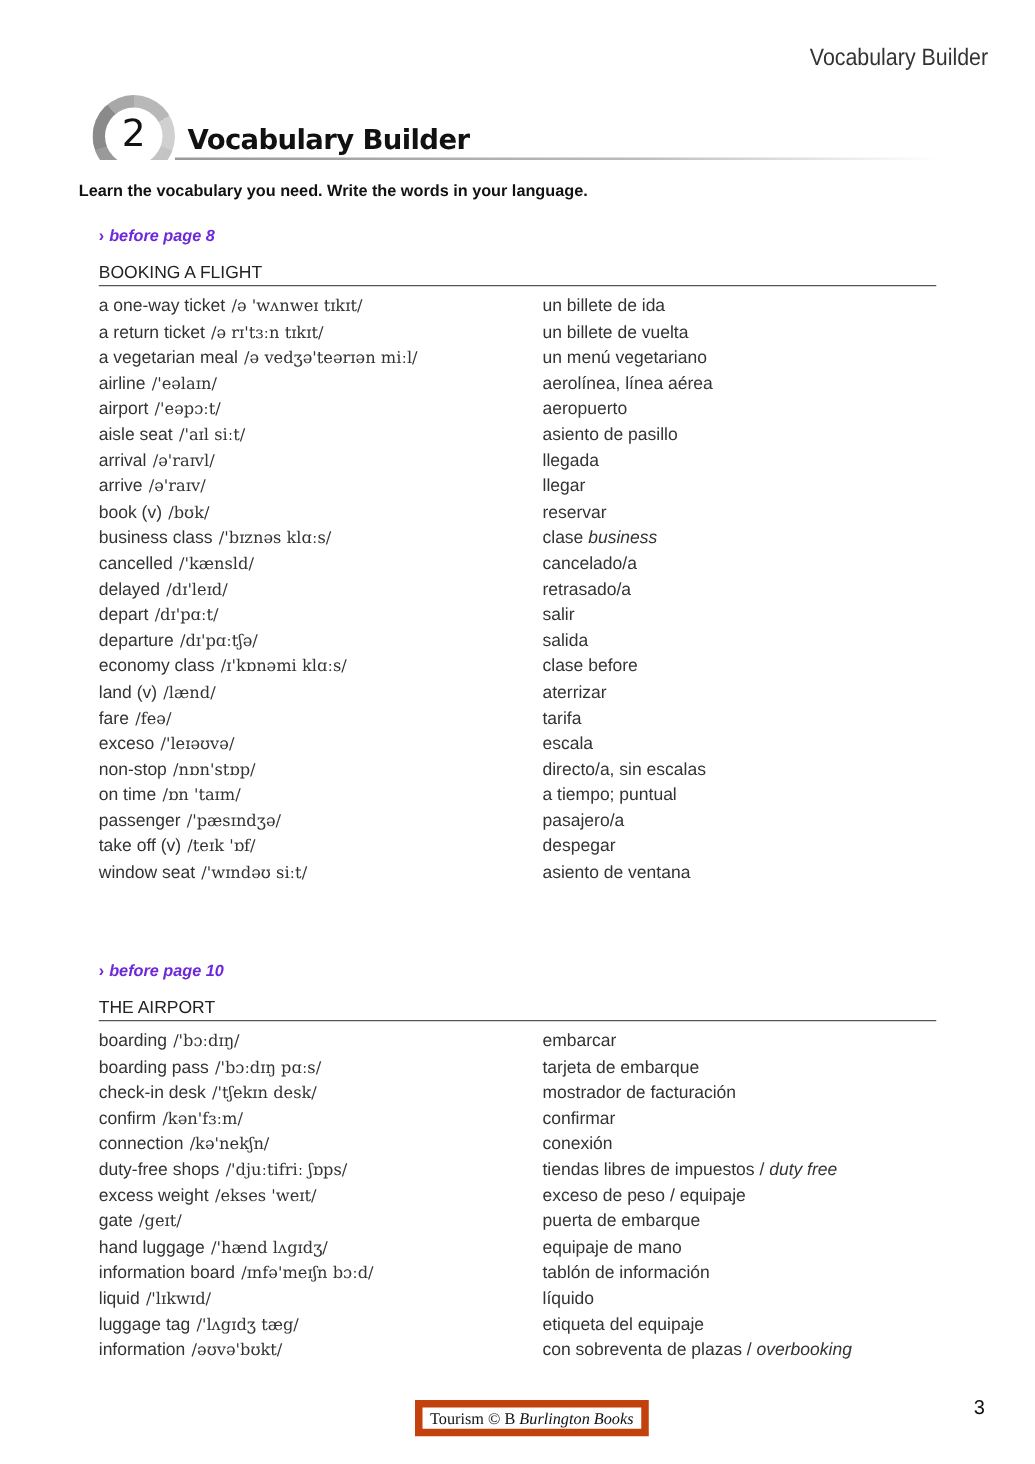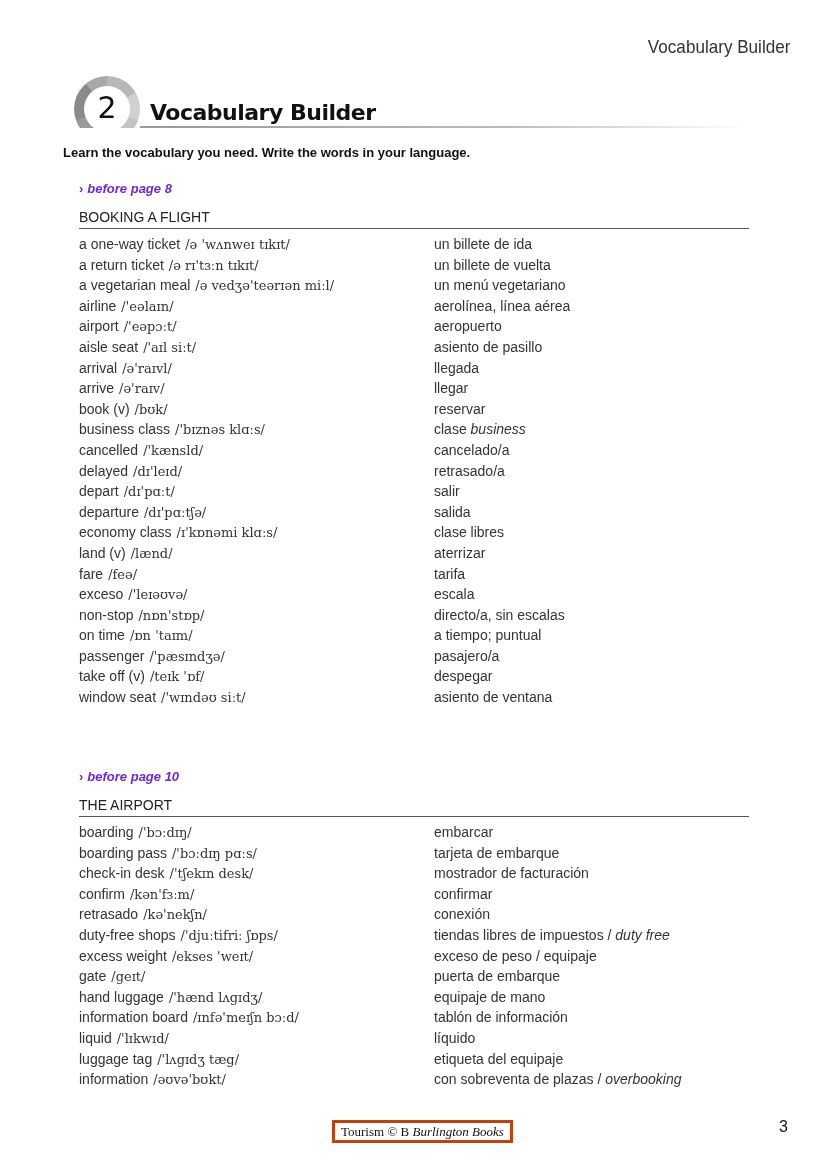--- a/index.html
+++ b/index.html
@@ -20,21 +20,21 @@
   .section-marker { position: absolute; left: 79px; font-size: 13px; font-weight: bold; font-style: italic; color: #6d28d9; }
   .section-marker .chev { font-style: normal; font-weight: bold; margin-right: 4px; }
   .section-title { position: absolute; left: 79px; font-size: 14px; color: #222; }
   .section-rule { position: absolute; left: 79px; width: 670px; height: 1px; background: #555; }
   .vocab-list { position: absolute; left: 79px; width: 670px; margin: 0; padding: 0; list-style: none; }
   .vocab-row { height: 20.6px; line-height: 20.6px; font-size: 14px; position: relative; white-space: nowrap; }
   .term { color: #333; }
   .ipa { font-family: "DejaVu Serif", serif; font-size: 13px; color: #333; margin-left: 5px; }
   .translation { position: absolute; left: 355px; top: 0; color: #333; }
   .translation i { font-style: italic; }
-  .footer-box { position: absolute; left: 332px; top: 1120px; border: 3px solid #c2410c; padding: 0 6px;
+  .footer-box { position: absolute; left: 332px; top: 1120px; border: 6px solid #c2410c; padding: 0 6px;
                 height: 17px; line-height: 17px; font-family: "Liberation Serif", serif; font-size: 13px; color: #111; }
   .footer-box .pub { font-style: italic; }
   .page-number { position: absolute; right: 40px; top: 1118px; font-size: 16px; color: #111; }
 </style>
 </head>
 <body>
 
 <div class="running-head">Vocabulary Builder</div>
 
 <div class="unit-header">
@@ -63,42 +63,42 @@
     <li class="vocab-row"><span class="term">airport</span><span class="ipa">/'eəpɔːt/</span><span class="translation"><span>aeropuerto</span></span></li>
     <li class="vocab-row"><span class="term">aisle seat</span><span class="ipa">/'aɪl siːt/</span><span class="translation"><span>asiento de pasillo</span></span></li>
     <li class="vocab-row"><span class="term">arrival</span><span class="ipa">/ə'raɪvl/</span><span class="translation"><span>llegada</span></span></li>
     <li class="vocab-row"><span class="term">arrive</span><span class="ipa">/ə'raɪv/</span><span class="translation"><span>llegar</span></span></li>
     <li class="vocab-row"><span class="term">book (v)</span><span class="ipa">/bʊk/</span><span class="translation"><span>reservar</span></span></li>
     <li class="vocab-row"><span class="term">business class</span><span class="ipa">/'bɪznəs klɑːs/</span><span class="translation"><span>clase</span> <i>business</i></span></li>
     <li class="vocab-row"><span class="term">cancelled</span><span class="ipa">/'kænsld/</span><span class="translation"><span>cancelado/a</span></span></li>
     <li class="vocab-row"><span class="term">delayed</span><span class="ipa">/dɪ'leɪd/</span><span class="translation"><span>retrasado/a</span></span></li>
     <li class="vocab-row"><span class="term">depart</span><span class="ipa">/dɪ'pɑːt/</span><span class="translation"><span>salir</span></span></li>
     <li class="vocab-row"><span class="term">departure</span><span class="ipa">/dɪ'pɑːtʃə/</span><span class="translation"><span>salida</span></span></li>
-    <li class="vocab-row"><span class="term">economy class</span><span class="ipa">/ɪ'kɒnəmi klɑːs/</span><span class="translation"><span>clase libres</span></span></li>
+    <li class="vocab-row"><span class="term">economy class</span><span class="ipa">/ɪ'kɒnəmi klɑːs/</span><span class="translation"><span>clase before</span></span></li>
     <li class="vocab-row"><span class="term">land (v)</span><span class="ipa">/lænd/</span><span class="translation"><span>aterrizar</span></span></li>
     <li class="vocab-row"><span class="term">fare</span><span class="ipa">/feə/</span><span class="translation"><span>tarifa</span></span></li>
     <li class="vocab-row"><span class="term">exceso</span><span class="ipa">/'leɪəʊvə/</span><span class="translation"><span>escala</span></span></li>
     <li class="vocab-row"><span class="term">non-stop</span><span class="ipa">/nɒn'stɒp/</span><span class="translation"><span>directo/a, sin escalas</span></span></li>
     <li class="vocab-row"><span class="term">on time</span><span class="ipa">/ɒn 'taɪm/</span><span class="translation"><span>a tiempo; puntual</span></span></li>
     <li class="vocab-row"><span class="term">passenger</span><span class="ipa">/'pæsɪndʒə/</span><span class="translation"><span>pasajero/a</span></span></li>
     <li class="vocab-row"><span class="term">take off (v)</span><span class="ipa">/teɪk 'ɒf/</span><span class="translation"><span>despegar</span></span></li>
     <li class="vocab-row"><span class="term">window seat</span><span class="ipa">/'wɪndəʊ siːt/</span><span class="translation"><span>asiento de ventana</span></span></li>
   </ul>
 
 <div class="section-marker" style="top:769px;">
   <span class="chev">›</span><span>before page 10</span>
 </div>
 <div class="section-title" style="top:797px;">THE AIRPORT</div>
 <div class="section-rule" style="top:816px;"></div>
 <ul class="vocab-list" id="list1" style="top:822px;">
     <li class="vocab-row"><span class="term">boarding</span><span class="ipa">/'bɔːdɪŋ/</span><span class="translation"><span>embarcar</span></span></li>
     <li class="vocab-row"><span class="term">boarding pass</span><span class="ipa">/'bɔːdɪŋ pɑːs/</span><span class="translation"><span>tarjeta de embarque</span></span></li>
     <li class="vocab-row"><span class="term">check-in desk</span><span class="ipa">/'tʃekɪn desk/</span><span class="translation"><span>mostrador de facturación</span></span></li>
     <li class="vocab-row"><span class="term">confirm</span><span class="ipa">/kən'fɜːm/</span><span class="translation"><span>confirmar</span></span></li>
-    <li class="vocab-row"><span class="term">retrasado</span><span class="ipa">/kə'nekʃn/</span><span class="translation"><span>conexión</span></span></li>
+    <li class="vocab-row"><span class="term">connection</span><span class="ipa">/kə'nekʃn/</span><span class="translation"><span>conexión</span></span></li>
     <li class="vocab-row"><span class="term">duty-free shops</span><span class="ipa">/'djuːtifriː ʃɒps/</span><span class="translation"><span>tiendas libres de impuestos /</span> <i>duty free</i></span></li>
     <li class="vocab-row"><span class="term">excess weight</span><span class="ipa">/ekses 'weɪt/</span><span class="translation"><span>exceso de peso / equipaje</span></span></li>
     <li class="vocab-row"><span class="term">gate</span><span class="ipa">/geɪt/</span><span class="translation"><span>puerta de embarque</span></span></li>
     <li class="vocab-row"><span class="term">hand luggage</span><span class="ipa">/'hænd lʌgɪdʒ/</span><span class="translation"><span>equipaje de mano</span></span></li>
     <li class="vocab-row"><span class="term">information board</span><span class="ipa">/ɪnfə'meɪʃn bɔːd/</span><span class="translation"><span>tablón de información</span></span></li>
     <li class="vocab-row"><span class="term">liquid</span><span class="ipa">/'lɪkwɪd/</span><span class="translation"><span>líquido</span></span></li>
     <li class="vocab-row"><span class="term">luggage tag</span><span class="ipa">/'lʌgɪdʒ tæg/</span><span class="translation"><span>etiqueta del equipaje</span></span></li>
     <li class="vocab-row"><span class="term">information</span><span class="ipa">/əʊvə'bʊkt/</span><span class="translation"><span>con sobreventa de plazas /</span> <i>overbooking</i></span></li>
   </ul>
 

